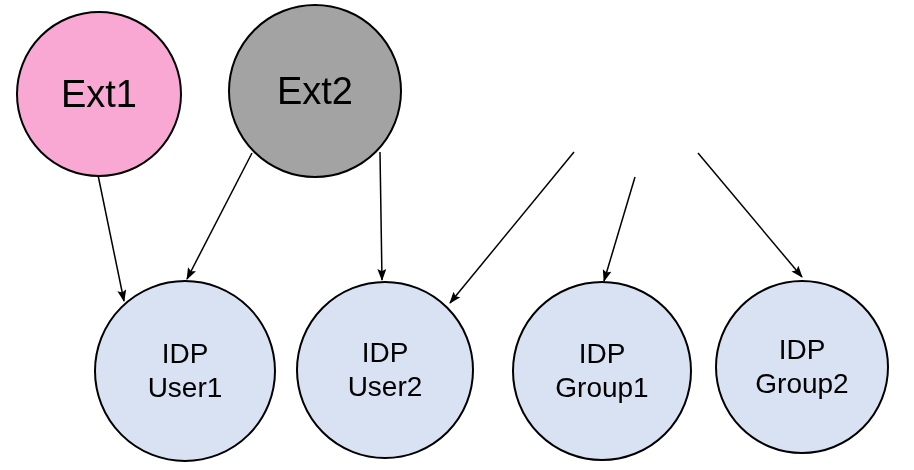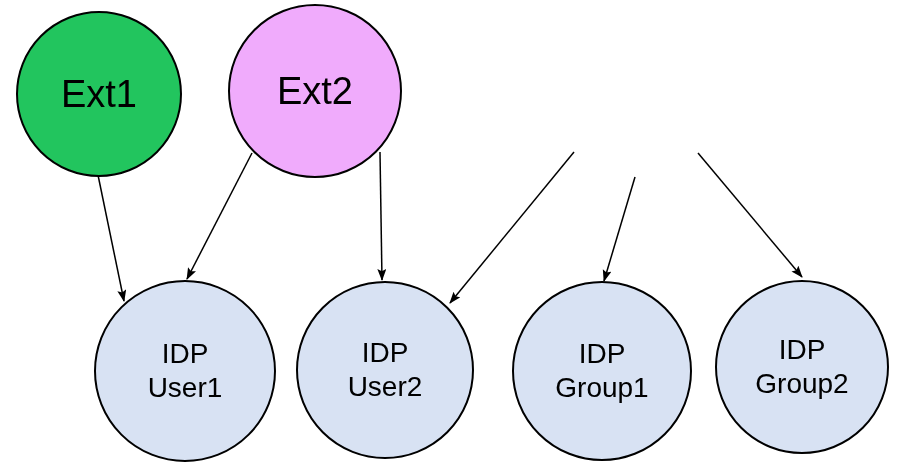--- a/index.html
+++ b/index.html
@@ -59,24 +59,24 @@
     <g id="edge-group">
         <line x1="98" y1="175" x2="124" y2="301" stroke="#000000" stroke-width="1.5" marker-end="url(#arrowhead)"></line>
         <line x1="252" y1="153" x2="187" y2="279" stroke="#000000" stroke-width="1.5" marker-end="url(#arrowhead)"></line>
         <line x1="380" y1="152" x2="382" y2="280" stroke="#000000" stroke-width="1.5" marker-end="url(#arrowhead)"></line>
         <line x1="574" y1="152" x2="450" y2="303" stroke="#000000" stroke-width="1.5" marker-end="url(#arrowhead)"></line>
         <line x1="635" y1="177" x2="604" y2="281" stroke="#000000" stroke-width="1.5" marker-end="url(#arrowhead)"></line>
         <line x1="698" y1="153" x2="802" y2="277" stroke="#000000" stroke-width="1.5" marker-end="url(#arrowhead)"></line>
       </g>
   </svg>
   <div class="nodes-layer" id="nodes-layer">
-      <div class="node" style="left: 16px; top: 11px; width: 166px; height: 166px; background: #22c55e; border: 2px solid rgb(0, 0, 0);">
+      <div class="node" style="left: 16px; top: 11px; width: 166px; height: 166px; background: #f9a8d4; border: 2px solid rgb(0, 0, 0);">
     <span class="node-label" style="font-size: 38px; color: rgb(0, 0, 0);">Ext1</span>
   </div>
-      <div class="node" style="left: 228px; top: 4px; width: 174px; height: 174px; background: #f0abfc; border: 2px solid rgb(0, 0, 0);">
+      <div class="node" style="left: 228px; top: 4px; width: 174px; height: 174px; background: #a3a3a3; border: 2px solid rgb(0, 0, 0);">
     <span class="node-label" style="font-size: 38px; color: rgb(0, 0, 0);">Ext2</span>
   </div>
       <div class="node" style="left: 94px; top: 280px; width: 182px; height: 182px; background: rgb(216, 226, 243); border: 2px solid rgb(0, 0, 0);">
     <span class="node-label" style="font-size: 28px; color: rgb(0, 0, 0);">IDP
 User1</span>
   </div>
       <div class="node" style="left: 296px; top: 281px; width: 178px; height: 178px; background: rgb(216, 226, 243); border: 2px solid rgb(0, 0, 0);">
     <span class="node-label" style="font-size: 28px; color: rgb(0, 0, 0);">IDP
 User2</span>
   </div>

